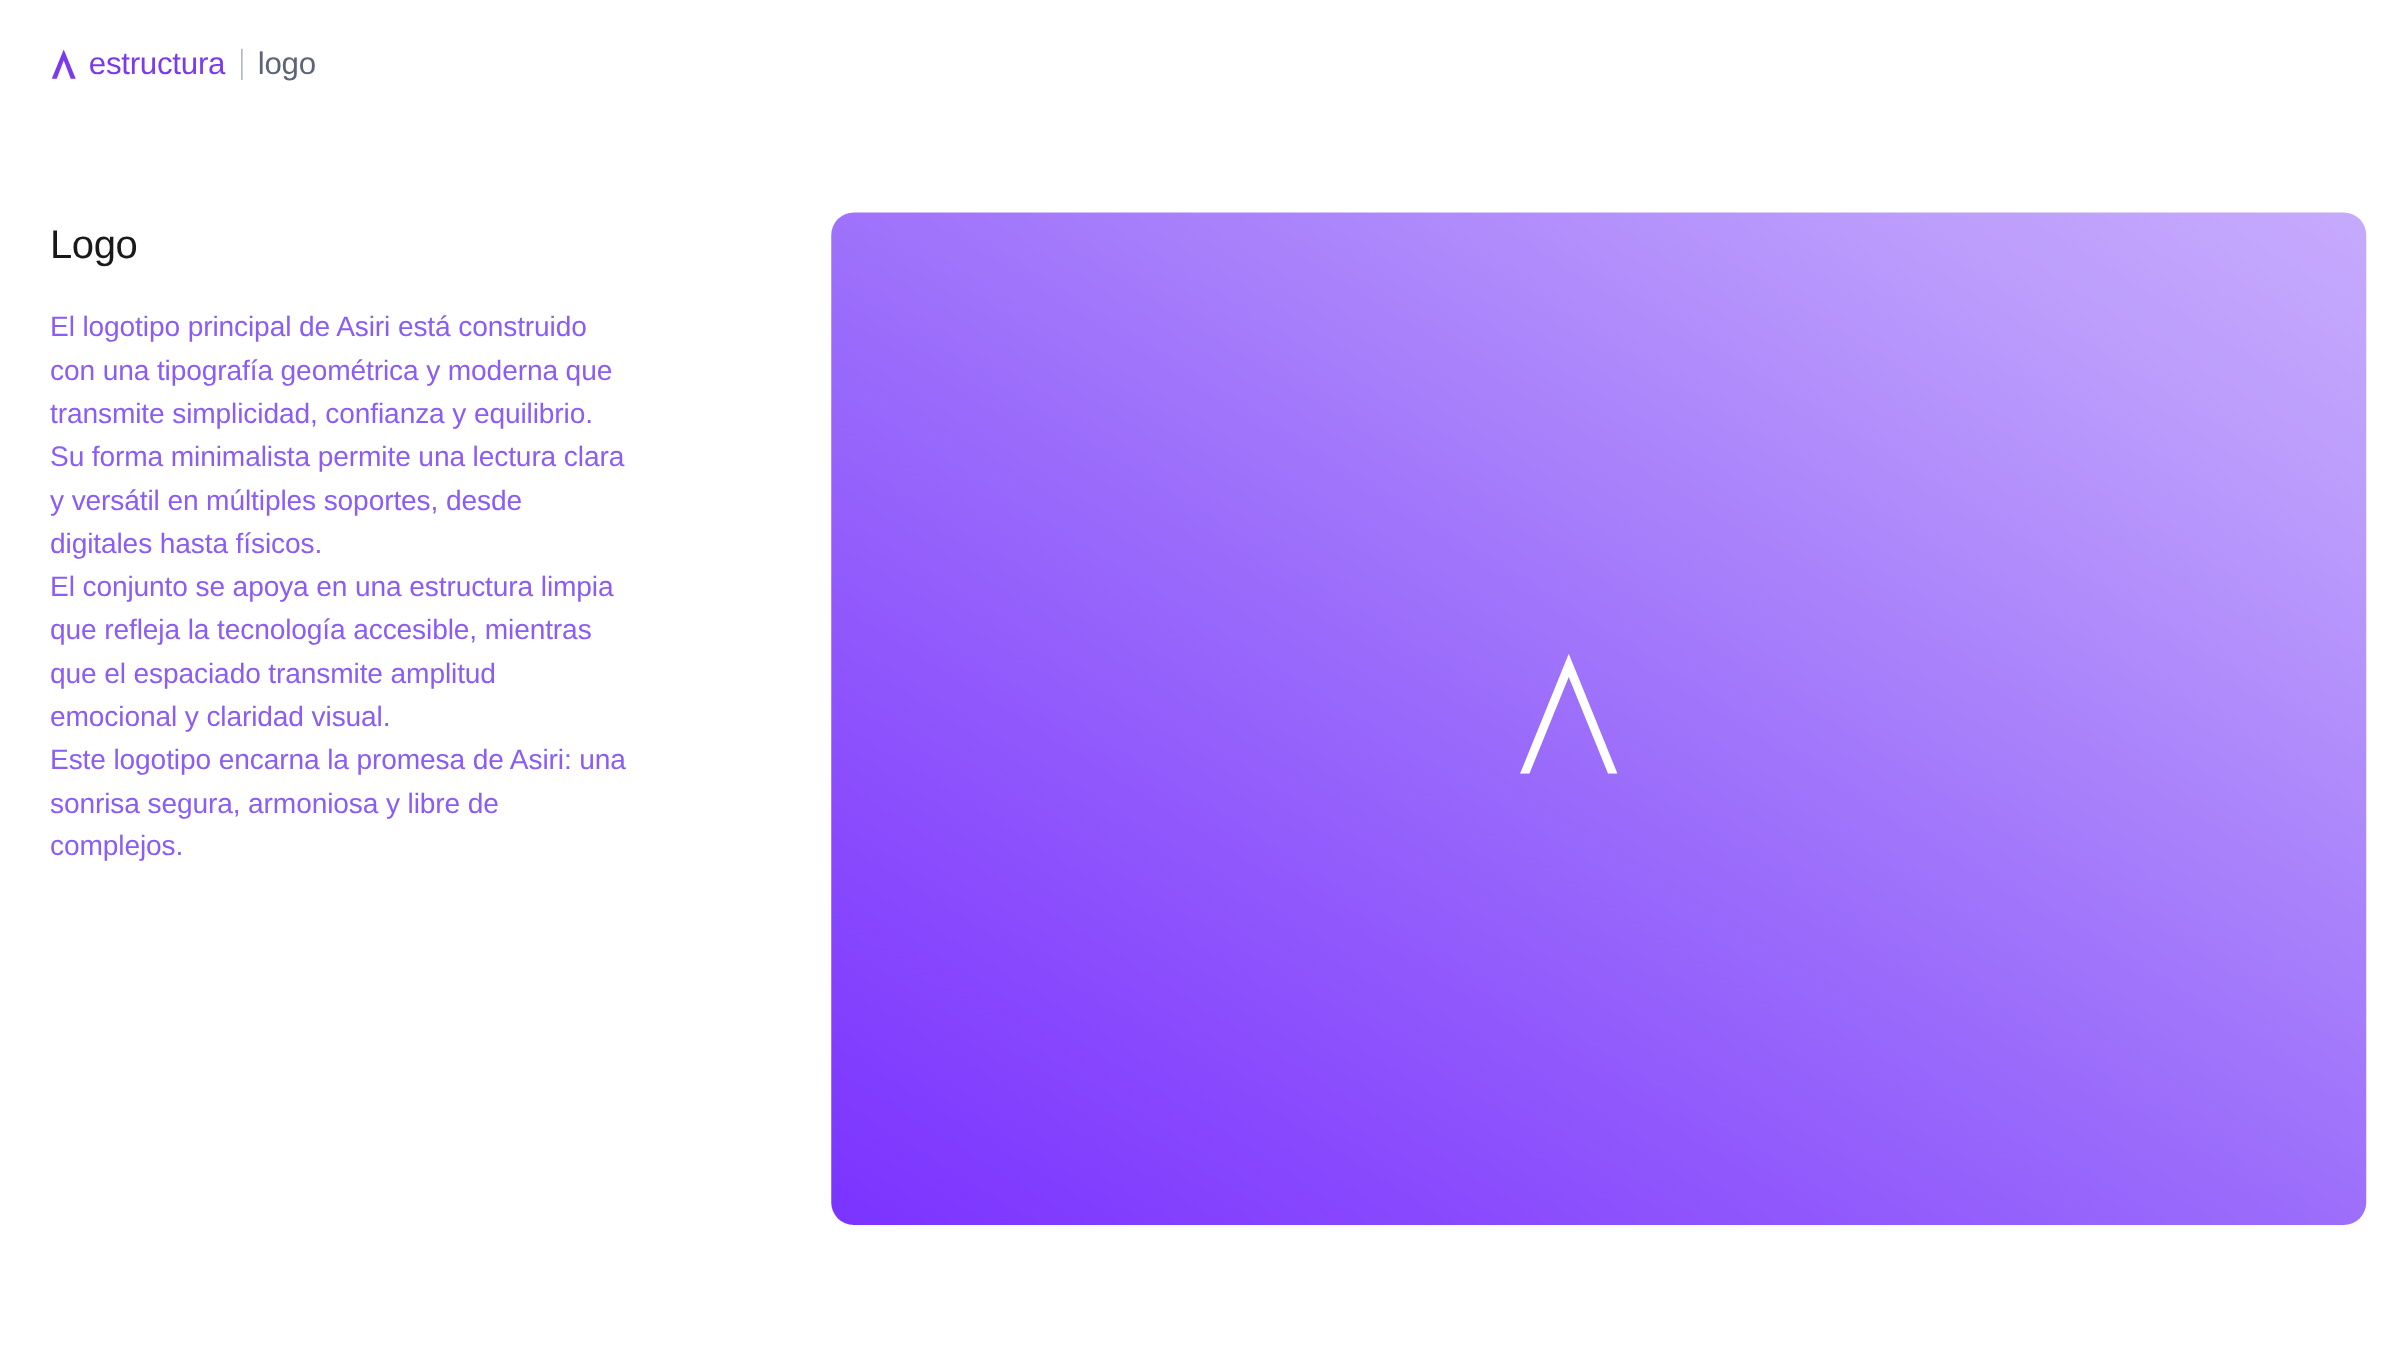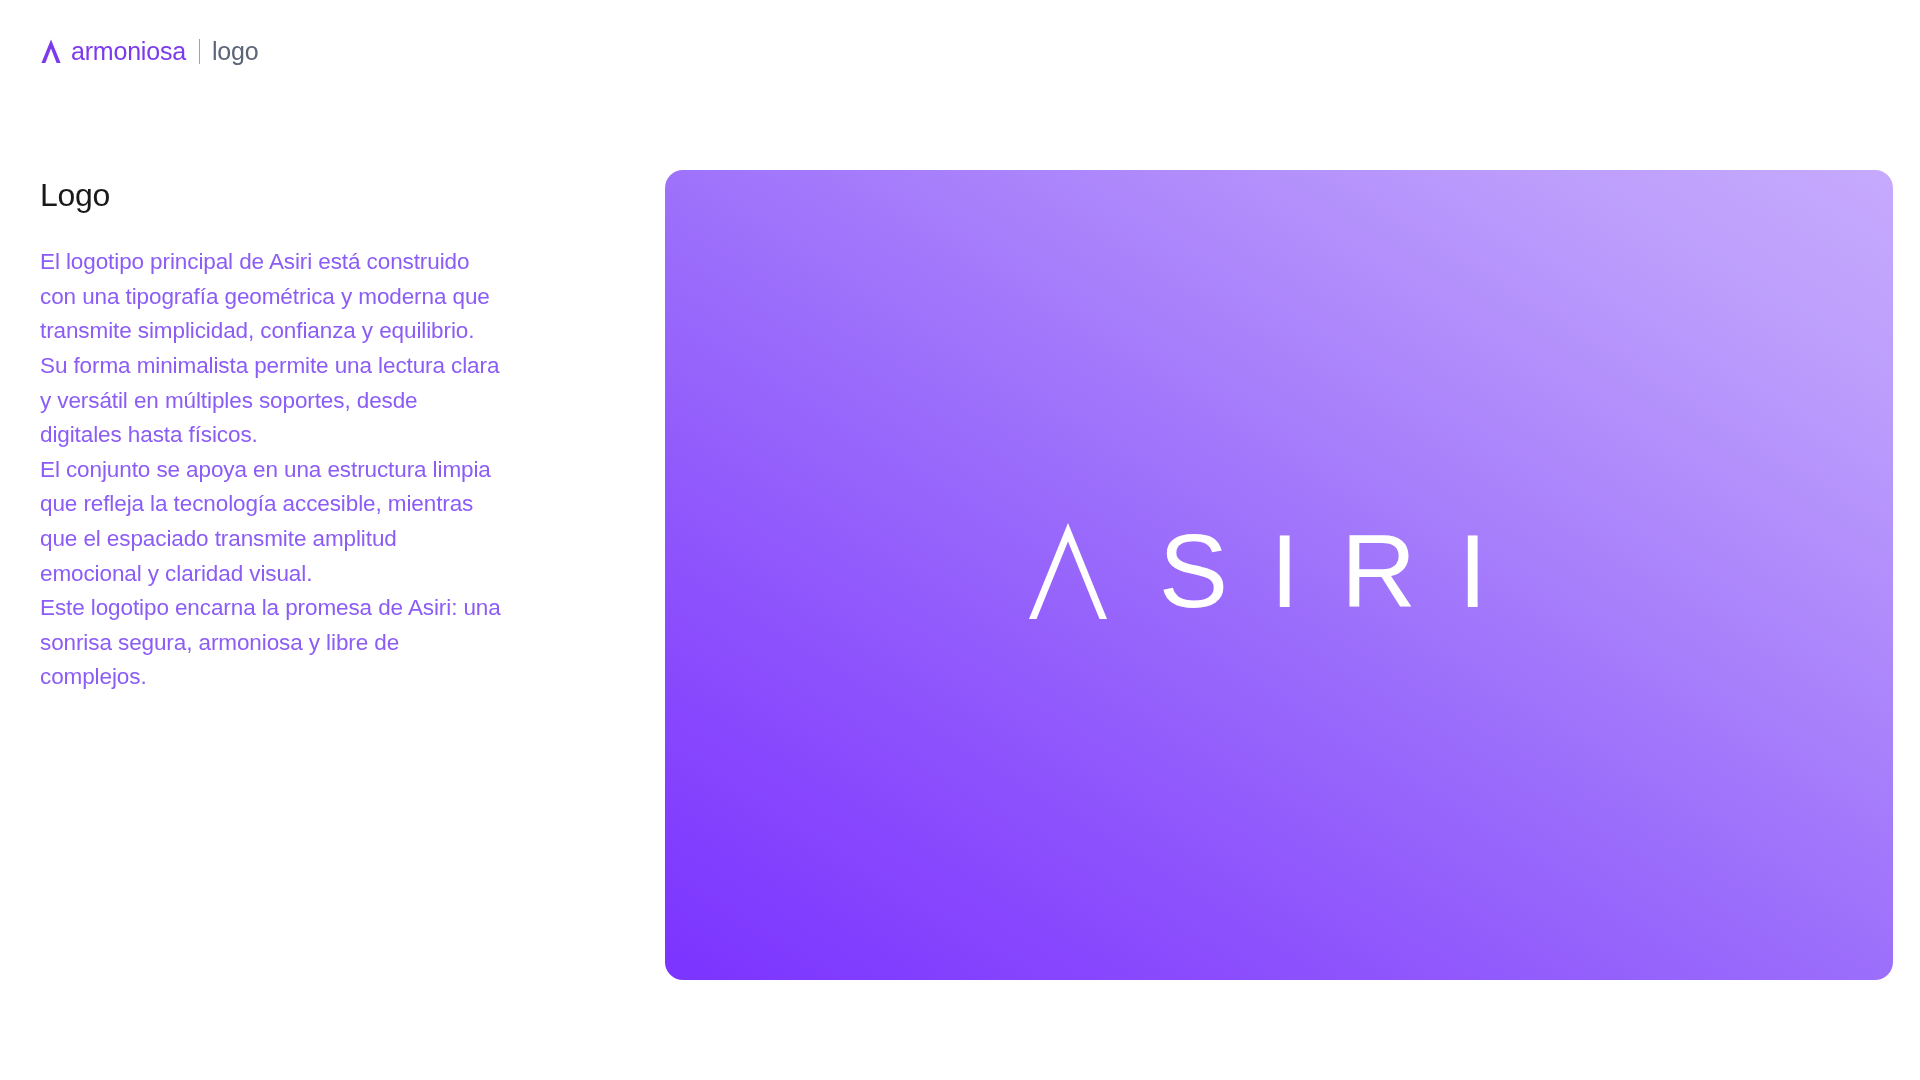--- a/index.html
+++ b/index.html
@@ -122,33 +122,32 @@
     white-space: nowrap;
   }
 </style>
 </head>
 <body>
 
 <div class="brand-header">
   <svg class="brand-mark" viewBox="0 0 22 26" aria-hidden="true">
     <path d="M11 1.6 L20.6 25 L16.6 25 L11 10.4 L5.4 25 L1.4 25 Z" fill="#7c3aed"></path>
   </svg>
-  <span class="brand-word">armoniosa</span>
+  <span class="brand-word">estructura</span>
   <span class="brand-divider"></span>
   <span class="brand-section">logo</span>
 </div>
 
 <div class="copy-column">
   <h1 class="copy-title">Logo</h1>
   <p class="copy-body">El logotipo principal de Asiri está construido con una tipografía geométrica y moderna que transmite simplicidad, confianza y equilibrio.
 Su forma minimalista permite una lectura clara y versátil en múltiples soportes, desde digitales hasta físicos.
 El conjunto se apoya en una estructura limpia que refleja la tecnología accesible, mientras que el espaciado transmite amplitud emocional y claridad visual.
 Este logotipo encarna la promesa de Asiri: una sonrisa segura, armoniosa y libre de complejos.</p>
 </div>
 
 <div class="logo-card">
   <div class="logo-lockup">
     <svg class="logo-lambda" viewBox="0 0 78 96" aria-hidden="true">
       <path d="M39 0 L78 96 L70.5 96 L39 18.5 L7.5 96 L0 96 Z" fill="#ffffff"></path>
     </svg>
-    <span class="logo-letters">SIRI</span>
   </div>
 </div>
 
 </body></html>

